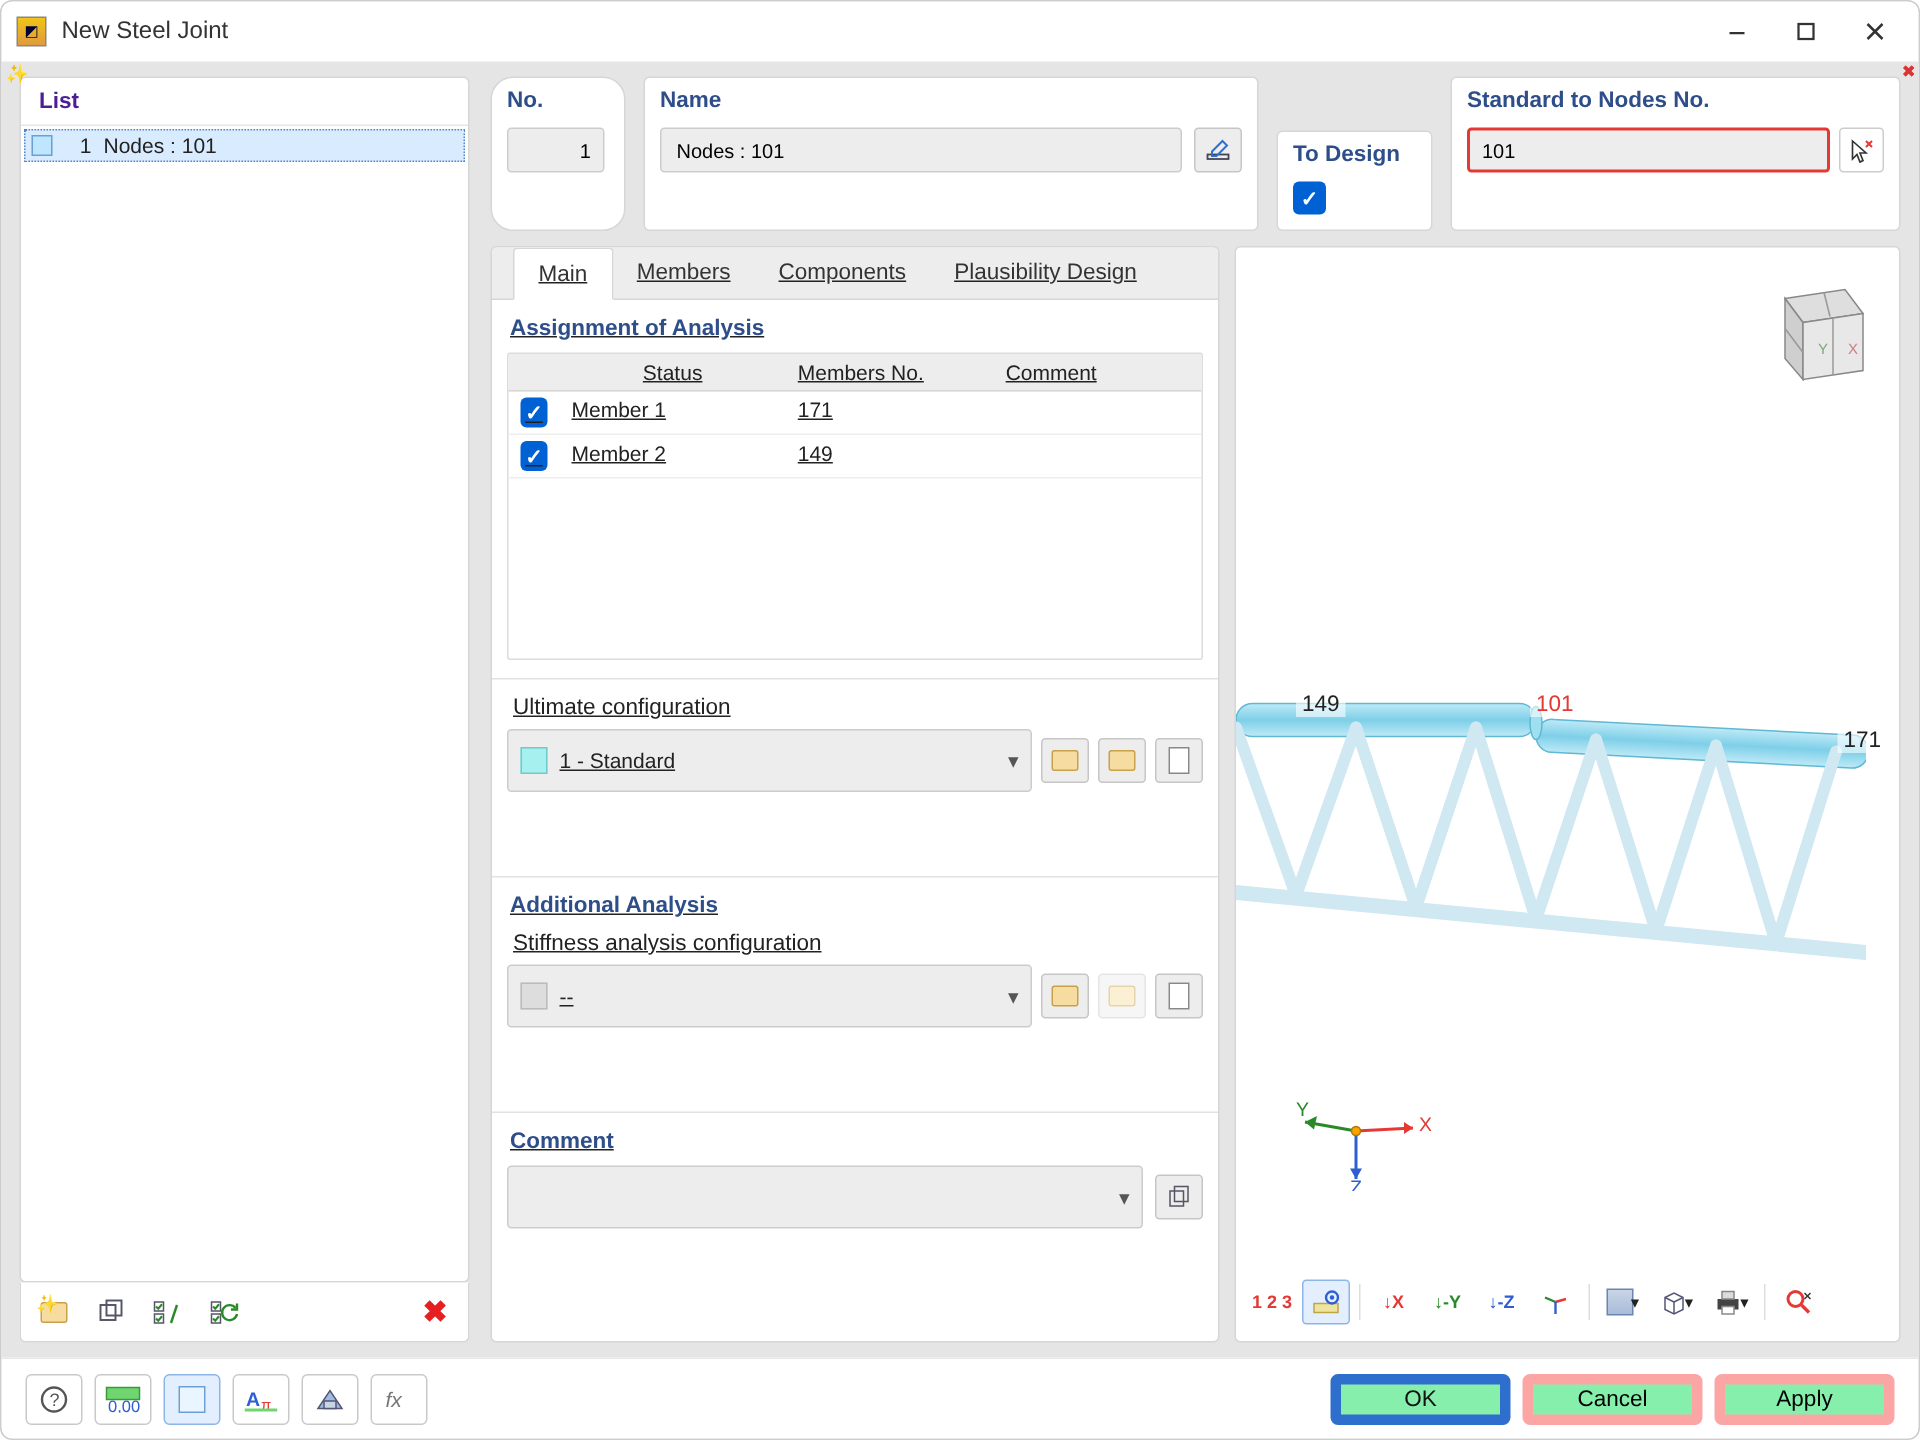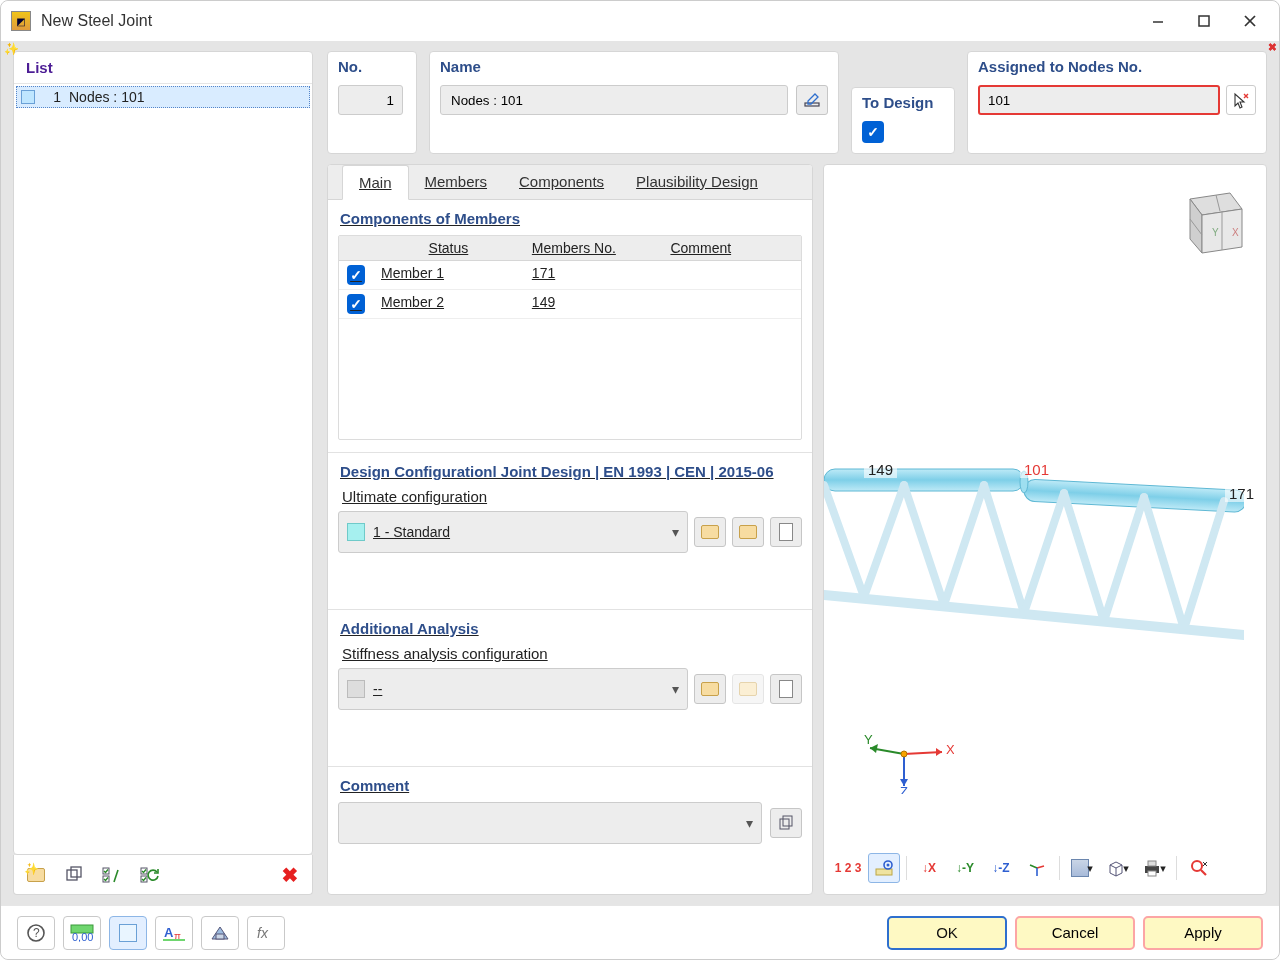--- a/index.html
+++ b/index.html
@@ -125,21 +125,21 @@
     border:1px solid #d6d6d6;
     border-radius:4px;
     padding:6px 10px 10px 10px;
   }
   .card .label {
     color:#2e4e8a;
     font-weight:700;
     font-size:15px;
     margin-bottom:10px;
   }
-  .no-card { width:90px; }
+  .no-card { width:90px;border-radius:15px; }
   .name-card { flex:1; }
   .td-card { width:104px;margin-top:36px; }
   .assigned-card { width:300px; }
   .no-field {
     width:65px; height:30px;
     background:#ededed;
     border:1px solid #ccc;
     border-radius:3px;
     padding:0 8px; text-align:right;
   }
@@ -321,23 +321,23 @@
     display:flex;align-items:center;
     padding:0 16px;
     gap:8px;
     border-top:1px solid #e6e6e6;
     border-bottom-left-radius:8px;border-bottom-right-radius:8px;
   }
   .footer .spacer { flex:1; }
   .push-btn {
     min-width:120px;
     height:34px;
-    border:2px solid #fca5a5;
+    border:7px solid #fca5a5;
     border-radius:5px;
-    background:#fef9c3;
+    background:#86efac;
     font-size:15px;
     display:flex;align-items:center;justify-content:center;
   }
   .push-btn.primary { border-color:#2e6fce; color:#111; }
   .footer-icon {
     width:38px;height:34px;
     border:1px solid #c9c9c9;
     border-radius:4px;
     display:flex;align-items:center;justify-content:center;
     background:#fff;
@@ -443,21 +443,21 @@
                 <path d="M11 2l3 3l-7 7l-3 0l0 -3z" fill="none" stroke="#2e6fce" stroke-width="1.3"></path>
               </svg>
           </div>
         </div>
       </div>
       <div class="card td-card">
         <div class="label">To Design</div>
         <div class="checkbox-large">✓</div>
       </div>
       <div class="card assigned-card">
-        <div class="label">Assigned to Nodes No.</div>
+        <div class="label">Standard to Nodes No.</div>
         <div class="assigned-row">
           <input class="assigned-field" value="101" style="">
           <div class="pick-btn">
             <svg width="18" height="18">
                 <path d="M3 3l0 12l3 -3l2 5l2 -1l-2 -5l4 0z" fill="none" stroke="#333" stroke-width="1.1"></path>
                 <path d="M12 3l4 4M16 3l-4 4" stroke="#e53935" stroke-width="1.4"></path>
               </svg>
           </div>
         </div>
       </div>
@@ -468,21 +468,21 @@
       <div class="tabs-area">
         <div class="tabs-bar">
           <div class="tab-pad"></div>
           <div class="tab active">Main</div>
           <div class="tab">Members</div>
           <div class="tab">Components</div>
           <div class="tab">Plausibility Design</div>
         </div>
 
         <div class="section">
-          <div class="section-title">Components of Members</div>
+          <div class="section-title">Assignment of Analysis</div>
           <div class="tbl">
             <div class="tbl-head">
               <div class="th col-chk"></div>
               <div class="th col-status">Status</div>
               <div class="th col-no">Members No.</div>
               <div class="th col-comment">Comment</div>
             </div>
             <div class="tbl-row">
               <div class="td col-chk">
                   <div class="chk">✓</div>
@@ -497,21 +497,20 @@
                 </div>
               <div class="td col-status" style="text-align:left;">Member 2</div>
               <div class="td col-no">149</div>
               <div class="td col-comment"></div>
             </div>
             <div class="tbl-body-pad"></div>
           </div>
         </div>
 
         <div class="section">
-          <div class="section-title">Design Configurationl Joint Design | EN 1993 | CEN | 2015-06</div>
           <div class="field-label">Ultimate configuration</div>
           <div class="combo-row">
             <div class="combo">
               <div class="swatch"></div>
               <span>1 - Standard</span>
               <span class="caret">▾</span>
             </div>
             <div class="sq-btn">
                 <span class="ico-new"></span>
                 <div class="ico-folder"></div>

